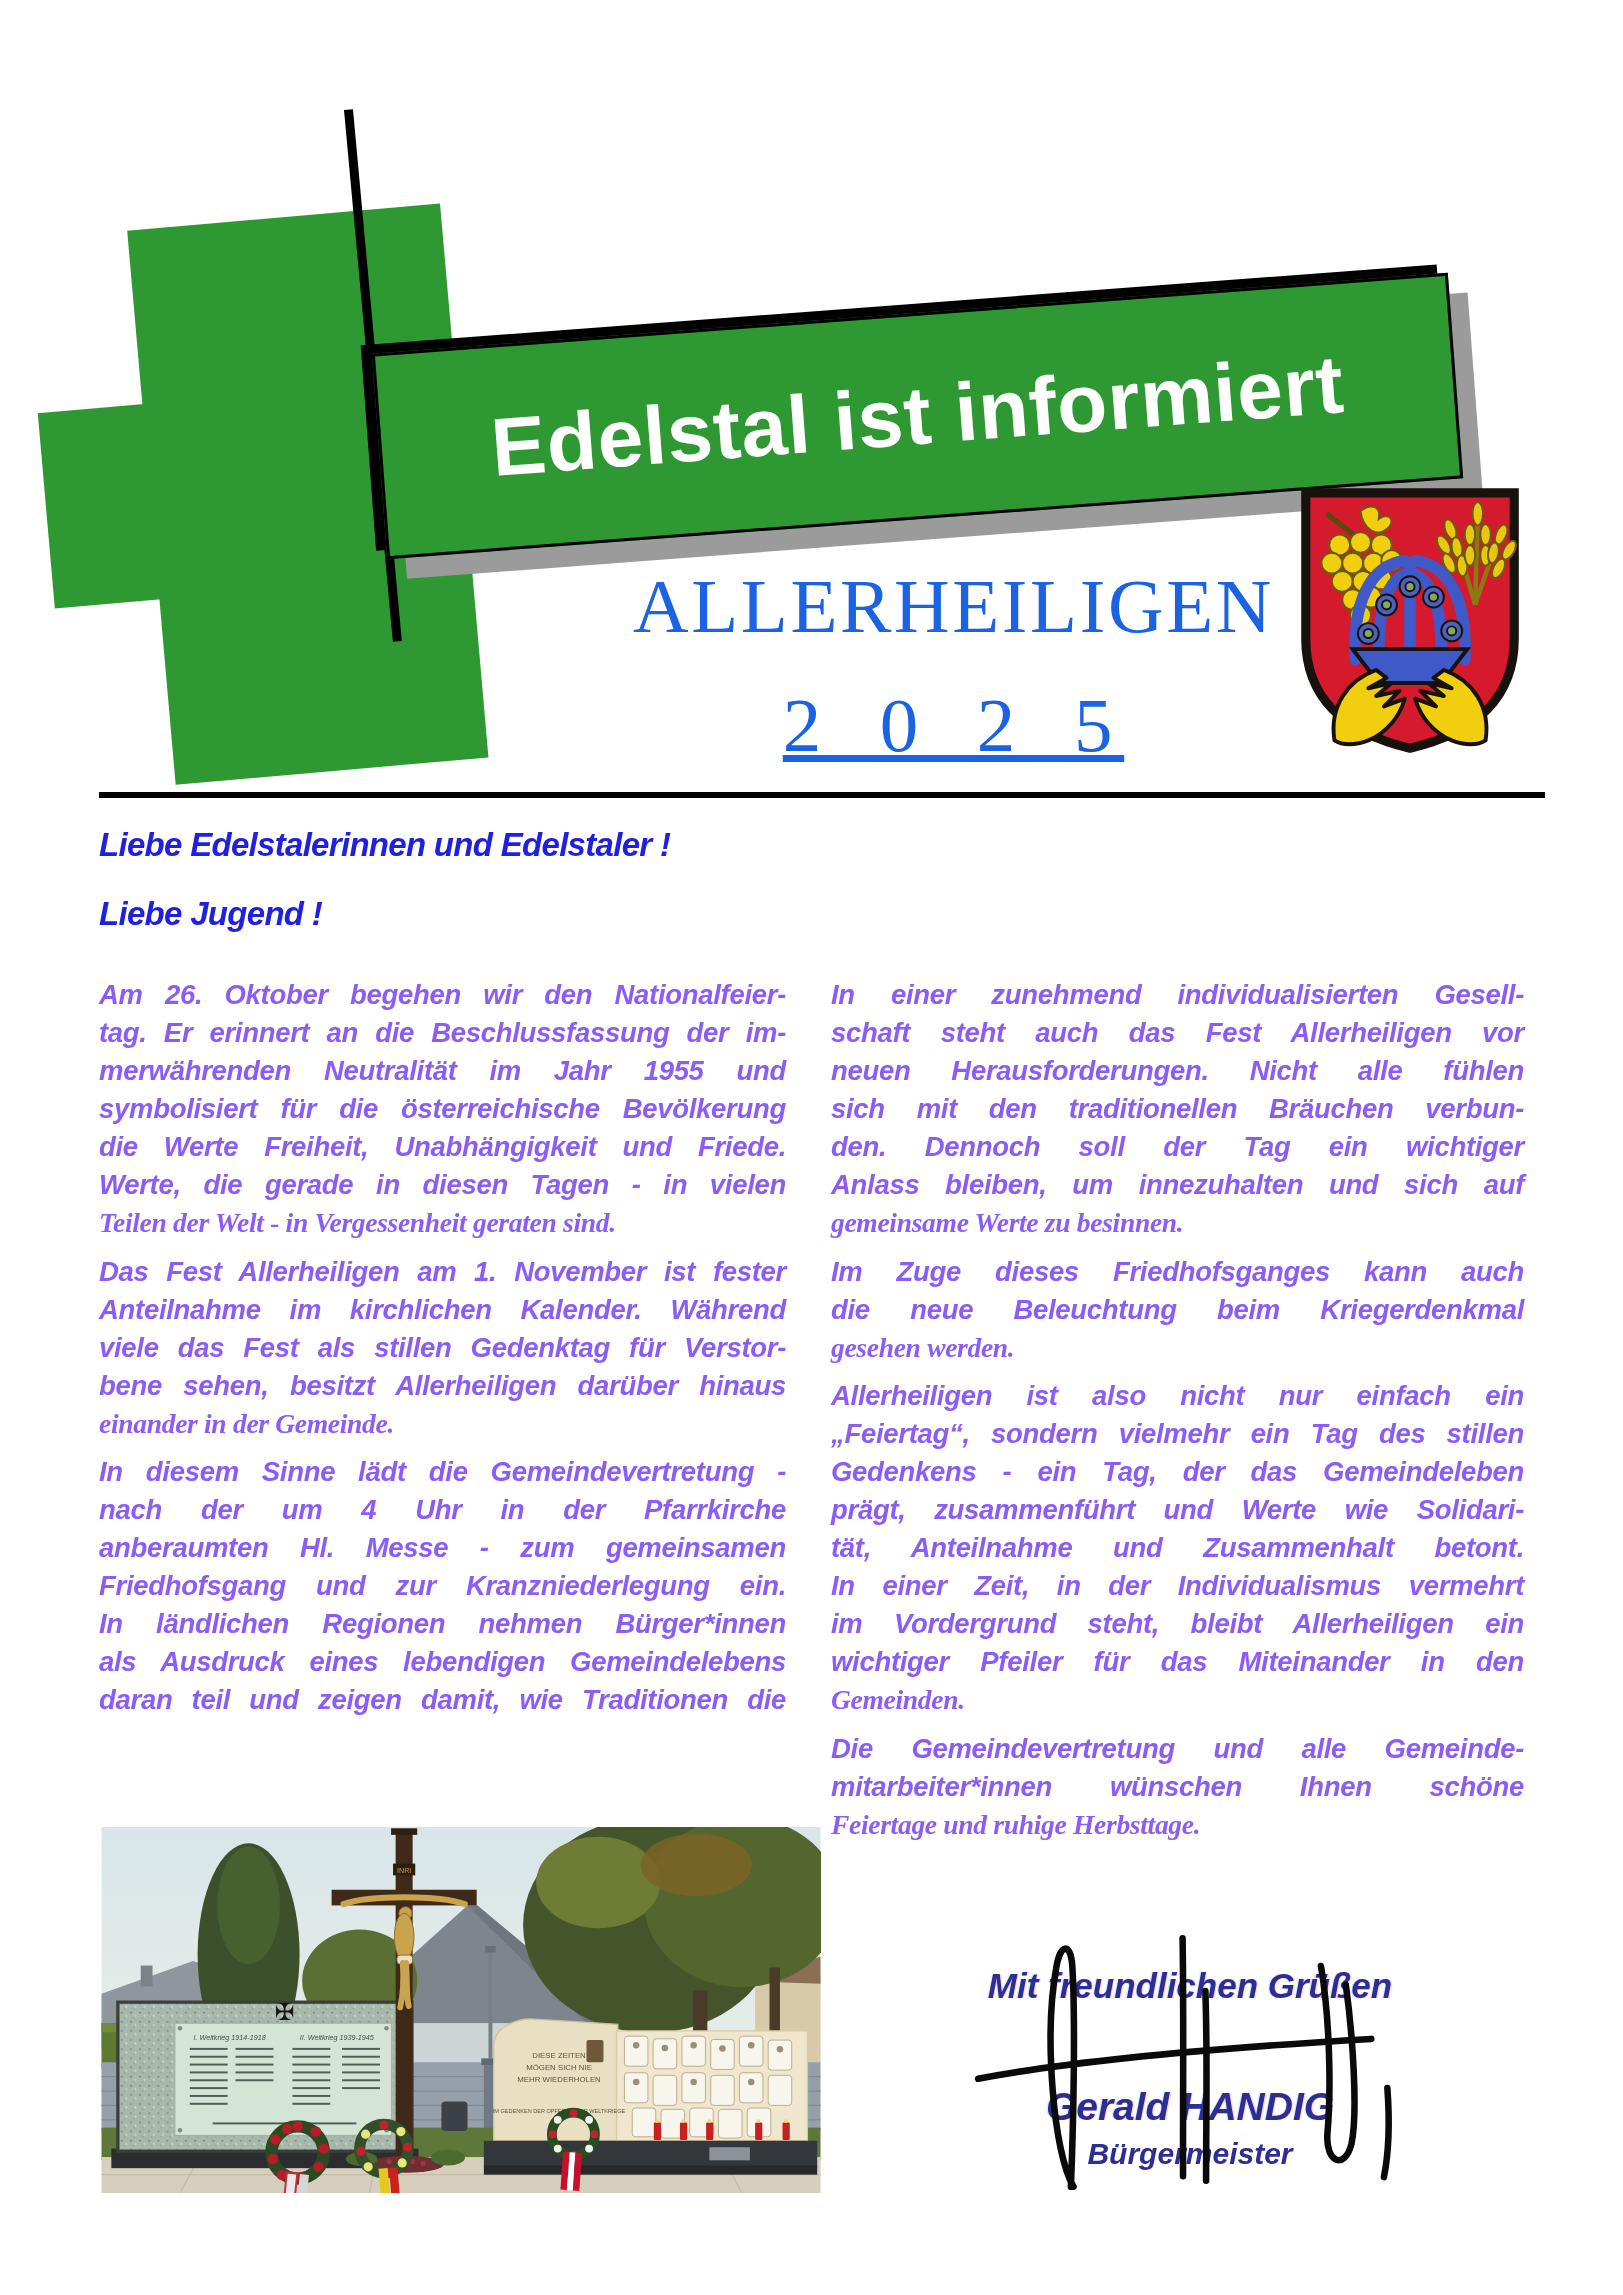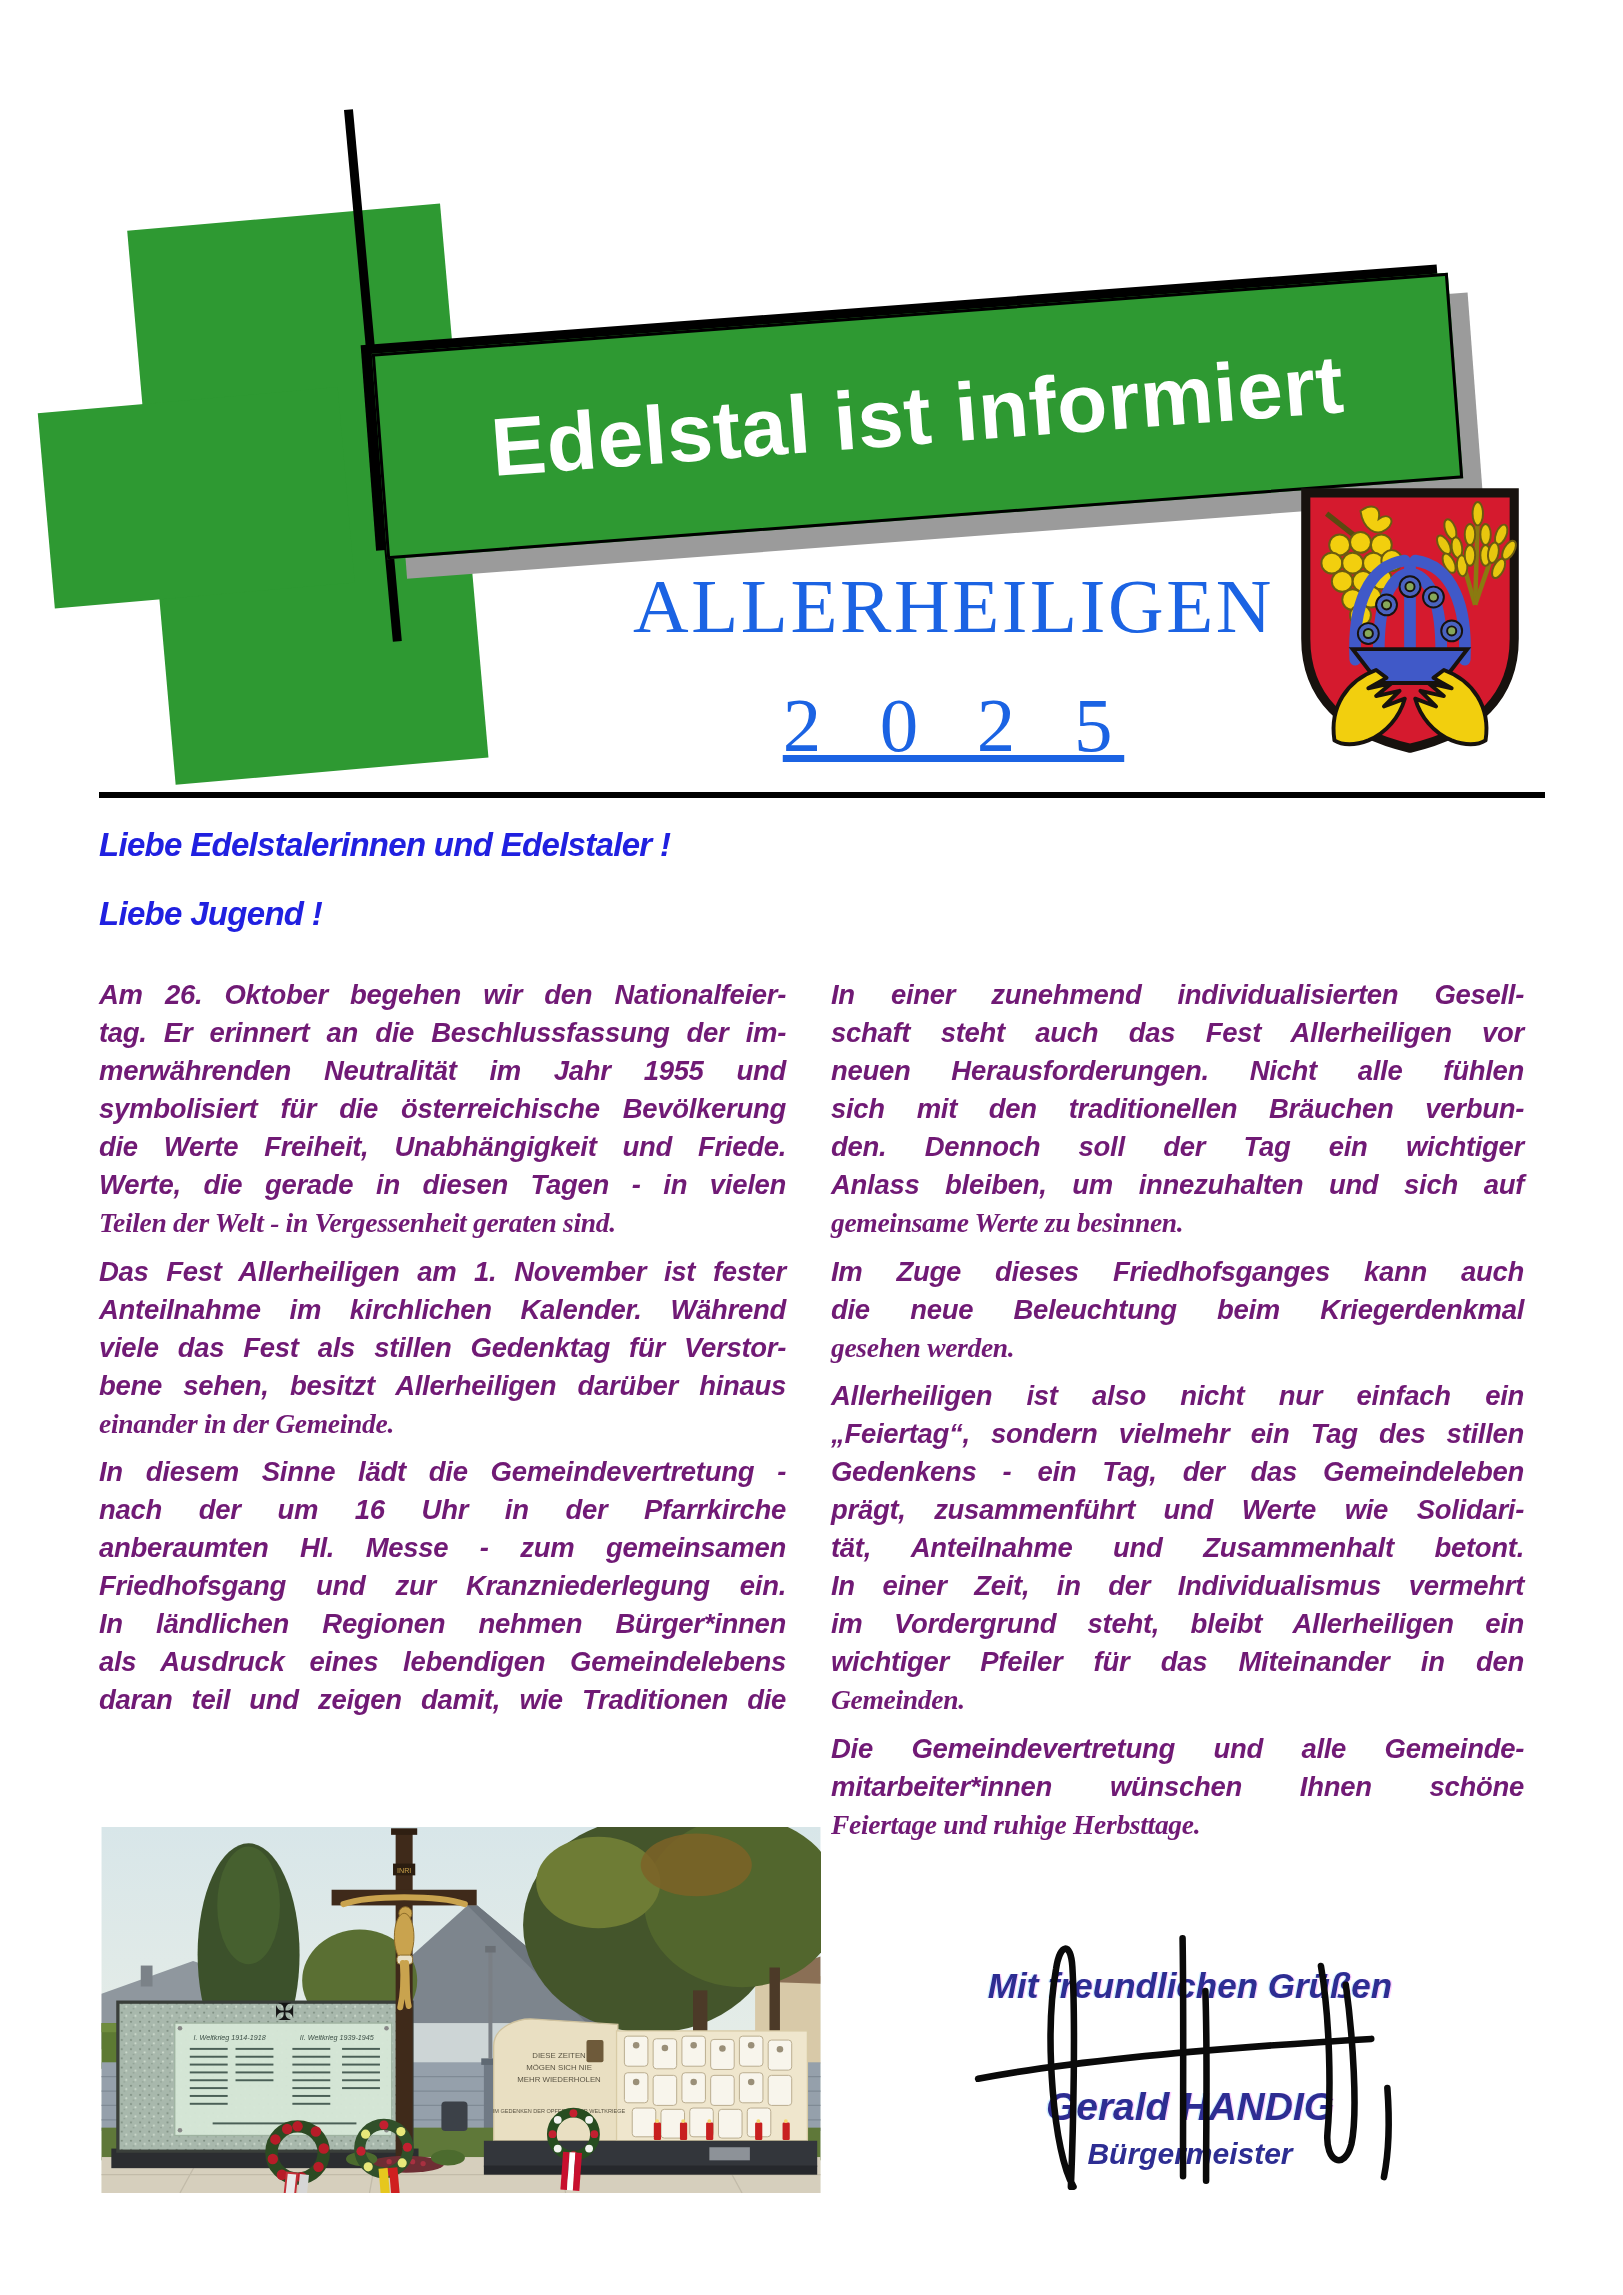--- a/index.html
+++ b/index.html
@@ -27,21 +27,21 @@
     letter-spacing:2.6px;z-index:4;}
   .title-year{position:absolute;left:589px;top:683px;width:729px;text-align:center;
     font-family:"Liberation Serif",serif;color:#1b63e3;font-size:77px;line-height:85px;
     letter-spacing:11.8px;word-spacing:15.7px;z-index:4;text-decoration:underline;}
   .coat-of-arms{position:absolute;left:1295px;top:485px;width:230px;height:271px;z-index:5;}
   
   .rule{position:absolute;left:99px;top:792px;width:1446px;height:5.9px;background:#000;}
   .greeting{position:absolute;left:99px;top:810px;width:916px;color:#2020e0;
     font-style:italic;font-weight:700;font-size:33px;line-height:69px;letter-spacing:-0.7px;}
   
-  .col{position:absolute;top:976px;color:#701a75;font-style:italic;font-weight:700;
+  .col{position:absolute;top:976px;color:#8b5cf6;font-style:italic;font-weight:700;
     font-size:27.5px;line-height:38px;letter-spacing:-0.3px;}
   .col-left{left:99px;width:687px;}
   .col-right{left:831px;width:693px;}
   .para{margin-bottom:10.5px;}
   .line{text-align:justify;text-align-last:justify;white-space:nowrap;overflow:visible;}
   .line.last{text-align-last:left;font-family:Liberation Serif, serif;}
   
   .photo{position:absolute;left:101px;top:1827px;width:720px;height:366px;}
   
   .closing{position:absolute;left:935px;top:1966px;width:510px;height:222px;
@@ -160,21 +160,21 @@
       </div>
       <div class="para">
         <div class="line">Das Fest Allerheiligen am 1. November ist fester</div>
         <div class="line">Anteilnahme im kirchlichen Kalender. Während</div>
         <div class="line">viele das Fest als stillen Gedenktag für Verstor-</div>
         <div class="line">bene sehen, besitzt Allerheiligen darüber hinaus</div>
         <div class="line last">einander in der Gemeinde.</div>
       </div>
       <div class="para">
         <div class="line">In diesem Sinne lädt die Gemeindevertretung -</div>
-        <div class="line">nach der um 16 Uhr in der Pfarrkirche</div>
+        <div class="line">nach der um 4 Uhr in der Pfarrkirche</div>
         <div class="line">anberaumten Hl. Messe - zum gemeinsamen</div>
         <div class="line">Friedhofsgang und zur Kranzniederlegung ein.</div>
         <div class="line">In ländlichen Regionen nehmen Bürger*innen</div>
         <div class="line">als Ausdruck eines lebendigen Gemeindelebens</div>
         <div class="line">daran teil und zeigen damit, wie Traditionen die</div>
       </div>
     </div>
   <div class="col col-right">
       <div class="para">
         <div class="line">In einer zunehmend individualisierten Gesell-</div>

